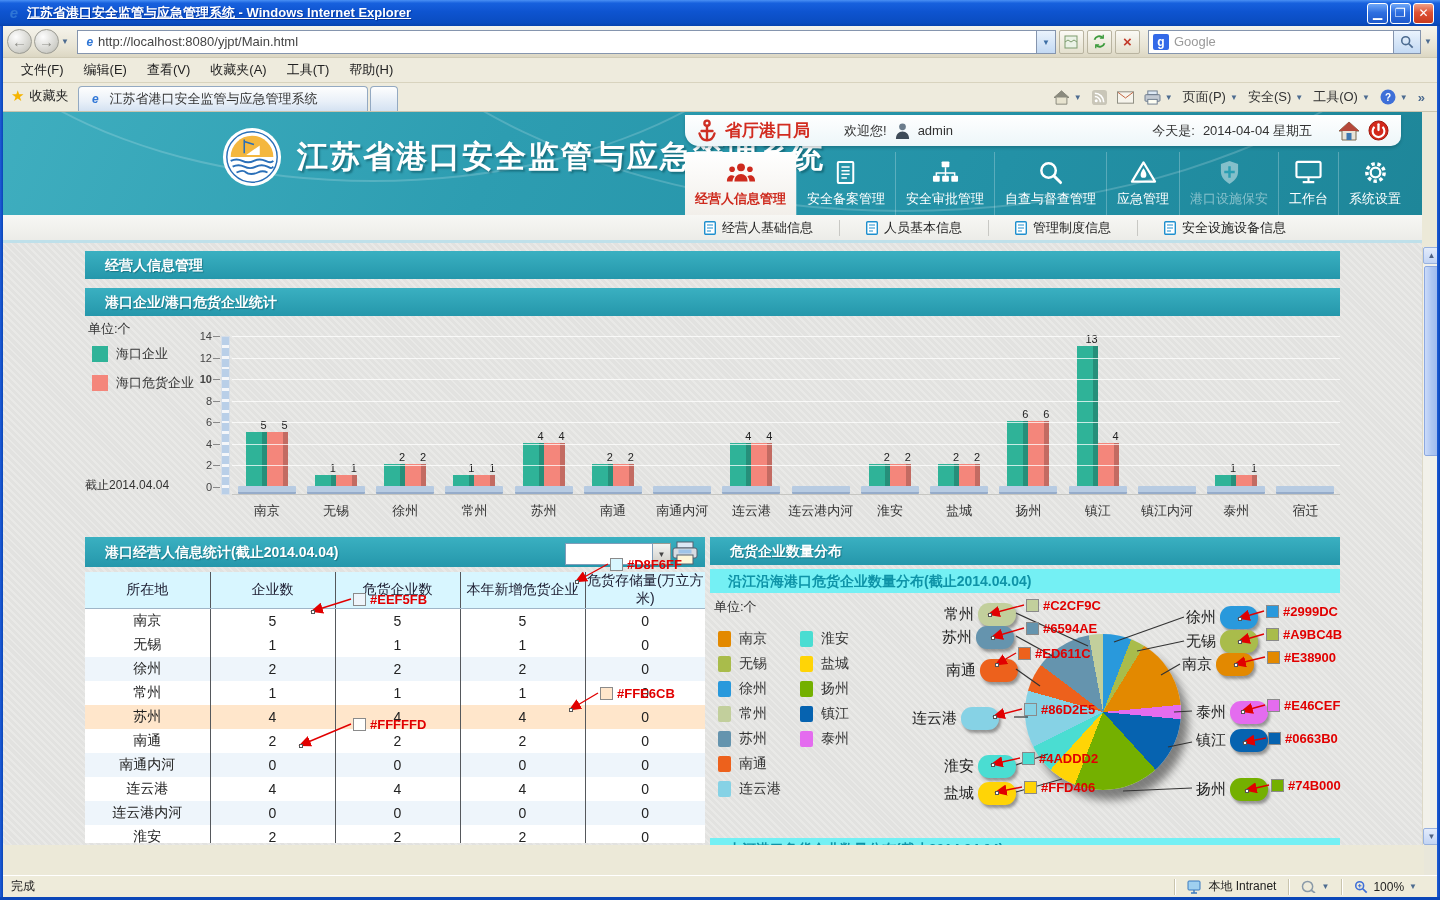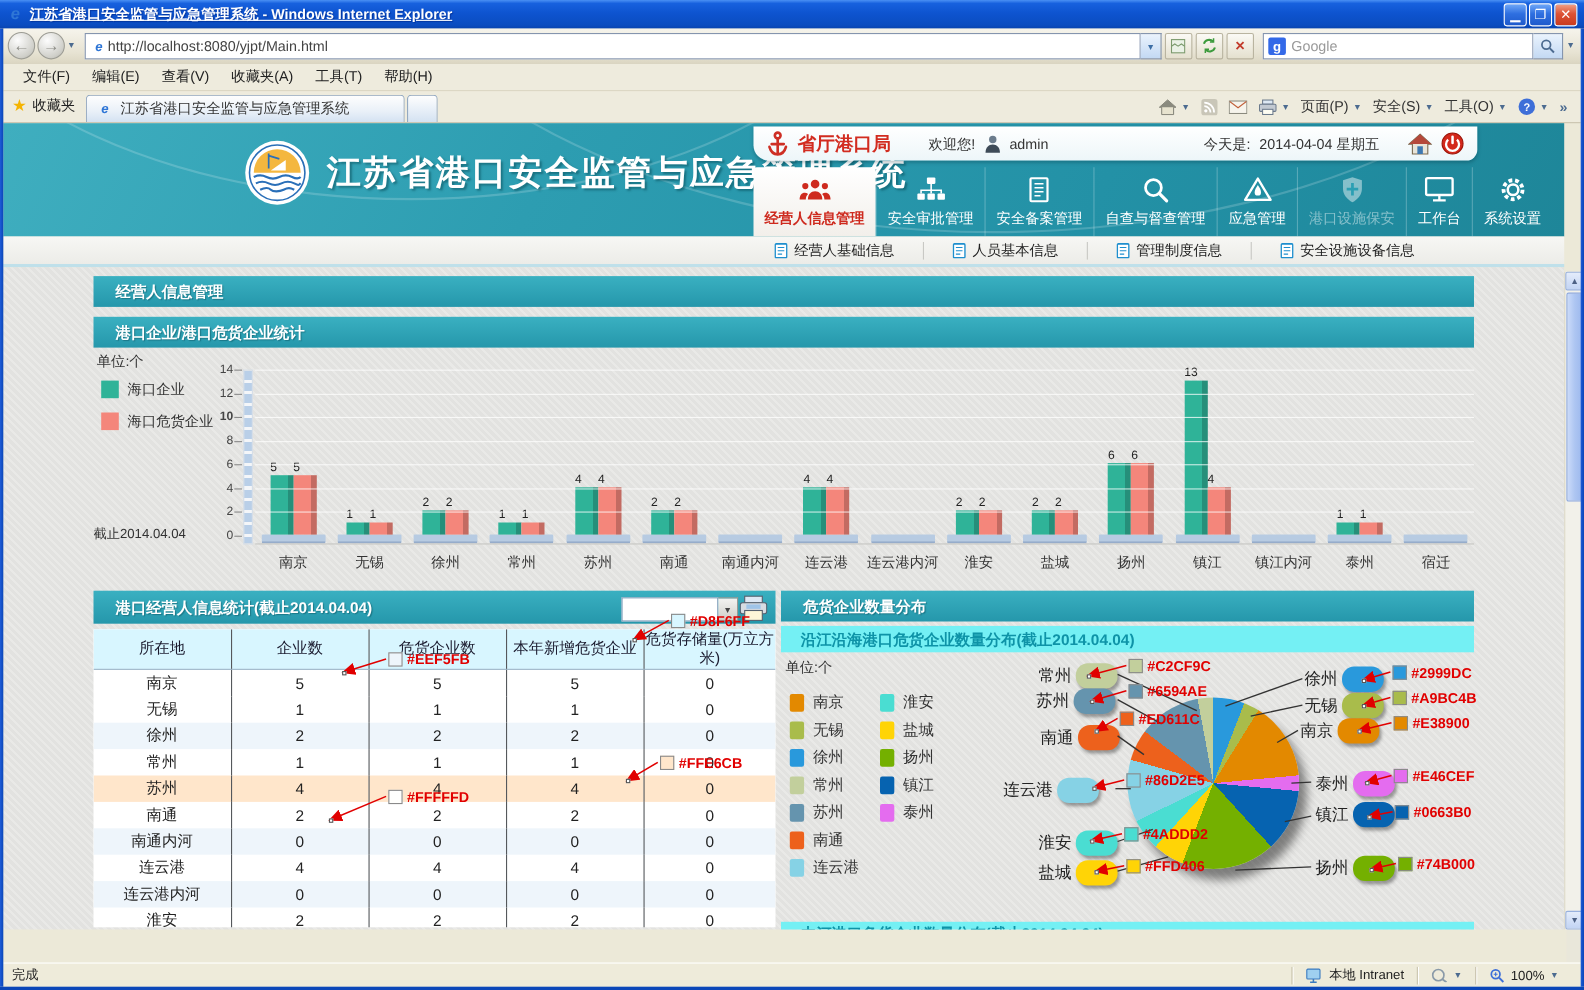--- a/index.html
+++ b/index.html
@@ -59,21 +59,21 @@
   .cmdbar { margin-left:auto; display:flex; align-items:center; gap:10px; padding:0 12px 5px 0; font-size:13px; color:#333; }
   .caret { font-size:8px; color:#4C6B90; }
   .cmditem { display:flex; align-items:center; gap:4px; cursor:pointer; }
 
   
   .appheader { left:3px; top:112px; width:1419px; height:103px;
     background:linear-gradient(115deg,#3FAEBF 0%,#2D9DB1 35%,#2391A6 70%,#1E8699 100%); overflow:hidden; }
   .wave { position:absolute; border-radius:50%; border:2px solid rgba(255,255,255,0.18); }
   .logo-wrap { position:absolute; left:218px; top:14px; display:flex; align-items:center; gap:14px; }
   .sys-title { color:#fff; font-size:31px; font-weight:bold; letter-spacing:2px; text-shadow:2px 2px 2px rgba(0,60,70,.45); }
-  .welcome { position:absolute; left:682px; top:3px; width:658px; height:31px; background:linear-gradient(180deg,#FFFFFF,#EDF6F9);
+  .welcome { position:absolute; left:682px; top:3px; width:716px; height:31px; background:linear-gradient(180deg,#FFFFFF,#EDF6F9);
     border-radius:0 0 10px 14px; box-shadow:0 2px 3px rgba(0,40,50,.25); display:flex; align-items:center; gap:8px; padding:0 12px; }
   .bureau { color:#D22C20; font-weight:bold; font-size:17px; margin-right:26px; }
   .welcome .txt { font-size:13px; color:#333; }
   .navrow { position:absolute; left:682px; bottom:0; height:63px; display:flex; align-items:flex-end; }
   .nav-item { height:63px; display:flex; flex-direction:column; align-items:center; justify-content:flex-end;
     padding:6px 10px 7px; color:#fff; font-size:13px; cursor:pointer; border-left:1px solid rgba(255,255,255,.25); gap:4px; white-space:nowrap; }
   .nav-item:first-child { border-left:none; }
   .nav-item .nicon { height:30px; display:flex; align-items:center; }
   .nav-item.active { background:linear-gradient(180deg,#FFFFFF,#F2EFEA); color:#CE2A1E; font-weight:bold; border-radius:3px 3px 0 0; }
   .nav-item.dim { color:rgba(255,255,255,.45); }
@@ -95,21 +95,21 @@
   .gridline { position:absolute; left:232px; width:1108px; height:1px; background:rgba(255,255,255,.75); }
   .ytick-label { position:absolute; width:30px; text-align:right; font-size:11px; color:#444; transform:translateY(-50%); }
   .ytick-mark { position:absolute; width:7px; height:1px; background:#8a8a8a; }
   .axiscol { position:absolute; left:221px; top:336px; width:9px; height:159px;
     background:repeating-linear-gradient(180deg,#B9CFE8 0 8px,#F4F6F9 8px 10.8px); border:1px solid #D6DEE8; }
   #bar-groups { position:absolute; left:232px; top:336px; width:1108px; height:159px; display:flex; border-bottom:1px solid #C6C6C2; }
   .bargroup { flex:1; position:relative; }
   .platform { position:absolute; bottom:0; left:50%; transform:translateX(-50%); width:58px; height:8px;
     background:#B7CBE2; border-bottom:2px solid #96ACCA; border-radius:1px; }
   .bar { position:absolute; bottom:8px; width:21px; }
-  .vlabel { position:absolute; width:21px; text-align:left; font-size:11px; color:#222; }
+  .vlabel { position:absolute; width:21px; text-align:right; font-size:11px; color:#222; }
   .catlabel { position:absolute; bottom:-26px; width:100%; text-align:center; font-size:13px; color:#333; white-space:nowrap; }
   .legend-item { display:flex; align-items:center; gap:8px; font-size:13px; color:#333; margin-bottom:11px; }
   .legend-swatch { width:16px; height:16px; }
 
   
   .tbl-wrap { position:absolute; left:85px; top:572px; width:620px; height:271px; overflow:hidden; background:#fff; }
   table.datatbl { border-collapse:collapse; width:620px; table-layout:fixed; }
   table.datatbl th { height:26px; background:#D8F6FF; font-size:14px; font-weight:normal; color:#1b1b2f;
     border-right:1px solid #55585C; border-bottom:1px solid #9FB6C8; }
   table.datatbl th:last-child { border-right:none; }
@@ -332,38 +332,38 @@
               <circle cx="6.5" cy="9" r="3"></circle>
               <path d="M1 22c0-4 2-6.5 5-6.5 1.2 0 2.3.4 3.2 1.2C7.6 18.4 7 20 7 22z"></path>
               <circle cx="25.5" cy="9" r="3"></circle>
               <path d="M31 22c0-4-2-6.5-5-6.5-1.2 0-2.3.4-3.2 1.2 1.6 1.7 2.2 3.3 2.2 5.3z"></path>
             </svg>
           </span>
         <span>经营人信息管理</span>
       </div>
       <div class="nav-item">
         <span class="nicon">
+            <svg width="20" height="25" viewBox="0 0 22 26">
+              <rect x="2" y="1.5" width="17" height="23" rx="1" fill="none" stroke="currentColor" stroke-width="2.2"></rect>
+              <path d="M6 7h9M6 11h9M6 15h9M6 19h6" stroke="currentColor" stroke-width="1.7"></path>
+            </svg>
+          </span>
+        <span>安全备案管理</span>
+      </div>
+      <div class="nav-item">
+        <span class="nicon">
             <svg width="27" height="24" viewBox="0 0 28 24" fill="currentColor">
               <rect x="10" y="1" width="8" height="6" rx="1"></rect>
               <rect x="1" y="16" width="7" height="6" rx="1"></rect>
               <rect x="10.5" y="16" width="7" height="6" rx="1"></rect>
               <rect x="20" y="16" width="7" height="6" rx="1"></rect>
               <path d="M14 7v4M4.5 16v-3h19v3M14 11v5" stroke="currentColor" stroke-width="1.5" fill="none"></path>
             </svg>
           </span>
         <span>安全审批管理</span>
-      </div>
-      <div class="nav-item">
-        <span class="nicon">
-            <svg width="20" height="25" viewBox="0 0 22 26">
-              <rect x="2" y="1.5" width="17" height="23" rx="1" fill="none" stroke="currentColor" stroke-width="2.2"></rect>
-              <path d="M6 7h9M6 11h9M6 15h9M6 19h6" stroke="currentColor" stroke-width="1.7"></path>
-            </svg>
-          </span>
-        <span>安全备案管理</span>
       </div>
       <div class="nav-item">
         <span class="nicon">
             <svg width="25" height="25" viewBox="0 0 26 26">
               <circle cx="11" cy="11" r="7.5" fill="none" stroke="currentColor" stroke-width="2.6"></circle>
               <path d="M16.5 16.5l7 7" stroke="currentColor" stroke-width="3" stroke-linecap="round"></path>
             </svg>
           </span>
         <span>自查与督查管理</span>
       </div>

